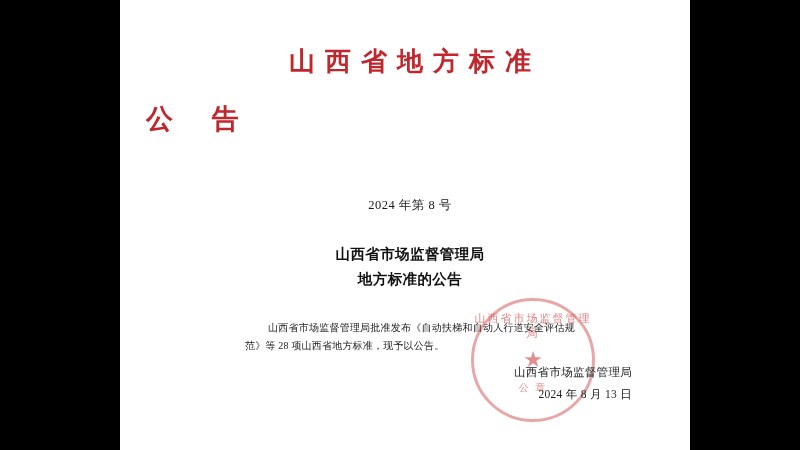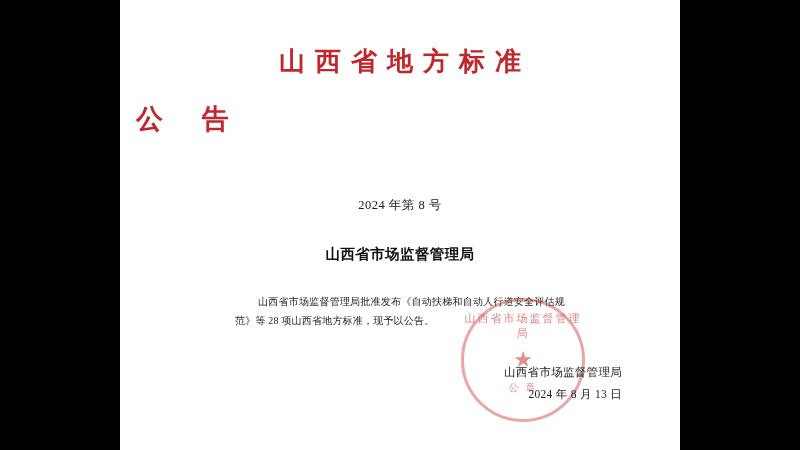--- a/index.html
+++ b/index.html
@@ -20,20 +20,21 @@
     background: #000;
   }
   .sheet {
     position: absolute;
     left: 120px;
     top: 0;
     width: 560px;
     height: 450px;
     background: #ffffff;
     overflow: hidden;
+    padding-left: 10px;
   }
   .doc-title {
     text-align: center;
     color: #c0272d;
     font-family: "Liberation Serif", serif;
     font-weight: bold;
     font-size: 26px;
     letter-spacing: 10px;
     margin-top: 44px;
     text-indent: 10px;
@@ -139,20 +140,21 @@
   <div class="sheet">
 
     <div class="doc-title">山西省地方标准</div>
 
     <div class="doc-subtitle">公 告</div>
 
     <div class="doc-number">2024 年第 8 号</div>
 
     <div class="headline">
       <div>山西省市场监督管理局</div>
+      <div>地方标准的公告</div>
     </div>
 
     <div class="body-text">
       <span class="indent">山西省市场监督管理局批准发布《自动扶梯和自动人行道安全评估规范》等 28 项山西省地方标准，现予以公告。</span>
     </div>
 
     <div class="seal">
       <div class="seal-text">山西省市场监督管理局</div>
       <div class="seal-star">★</div>
       <div class="seal-text-bottom">公 章</div>

